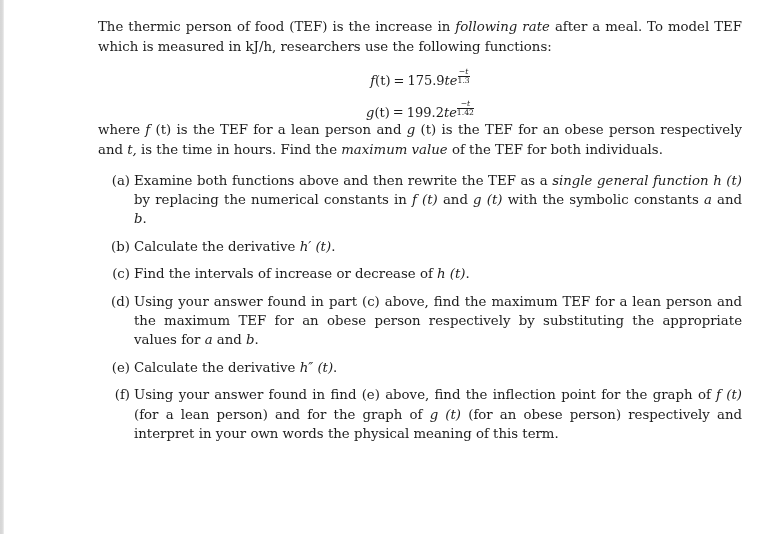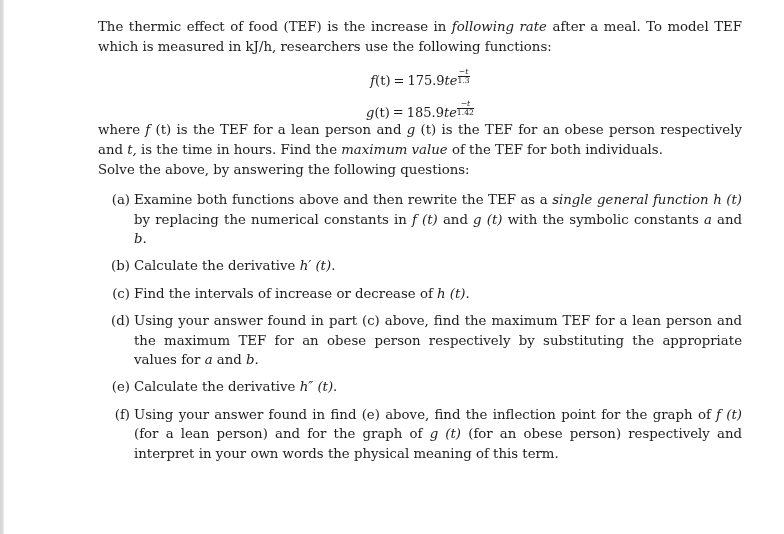--- a/index.html
+++ b/index.html
@@ -119,33 +119,32 @@
     font-style: normal;
   }
 </style>
 </head>
 <body>
 
 <div id="left-edge"></div>
 
 <div id="page">
 
-  <p class="para"><span>The thermic effect of food (TEF) is the increase in </span><span class="it">following rate</span><span> after a meal. To model TEF which is measured in kJ/h, researchers use the following functions:</span></p>
+  <p class="para"><span>The thermic person of food (TEF) is the increase in </span><span class="it">following rate</span><span> after a meal. To model TEF which is measured in kJ/h, researchers use the following functions:</span></p>
 
   <div class="eq-block">
     <span class="eq"><span class="m">f</span><span class="m-up">(t)</span><span class="op">=</span><span class="m-up">175.9</span><span class="m">te</span><span class="sup"><span class="frac"><span class="num">−t</span><span class="den">1.3</span></span></span></span>
   </div>
 
   <div class="eq-block second">
-    <span class="eq"><span class="m">g</span><span class="m-up">(t)</span><span class="op">=</span><span class="m-up">185.9</span><span class="m">te</span><span class="sup"><span class="frac"><span class="num">−t</span><span class="den">1.42</span></span></span></span>
+    <span class="eq"><span class="m">g</span><span class="m-up">(t)</span><span class="op">=</span><span class="m-up">199.2</span><span class="m">te</span><span class="sup"><span class="frac"><span class="num">−t</span><span class="den">1.42</span></span></span></span>
   </div>
 
   <p class="para spaced"><span>where </span><span class="m">f</span><span> (t)</span><span> is the TEF for a lean person and </span><span class="m">g</span><span> (t)</span><span> is the TEF for an obese person respectively and </span><span class="m">t,</span><span> is the time in hours. Find the </span><span class="it">maximum value</span><span> of the TEF for both individuals.</span></p>
 
-  <p class="para spaced">Solve the above, by answering the following questions:</p>
 
   <ul class="list">
 
     <li class="item"><span class="lbl">(a)</span><span>Examine both functions above and then rewrite the TEF as a </span><span class="it">single general function</span><span class="m"> h (t)</span><span> by replacing the numerical constants in </span><span class="m">f (t)</span><span> and </span><span class="m">g (t)</span><span> with the symbolic constants </span><span class="m">a</span><span> and </span><span class="m">b</span><span>.</span></li>
 
     <li class="item"><span class="lbl">(b)</span><span>Calculate the derivative </span><span class="m">h′ (t)</span><span>.</span></li>
 
     <li class="item"><span class="lbl">(c)</span><span>Find the intervals of increase or decrease of </span><span class="m">h (t)</span><span>.</span></li>
 
     <li class="item"><span class="lbl">(d)</span><span>Using your answer found in part (c) above, find the maximum TEF for a lean person and the maximum TEF for an obese person respectively by substituting the appropriate values for </span><span class="m">a</span><span> and </span><span class="m">b</span><span>.</span></li>

